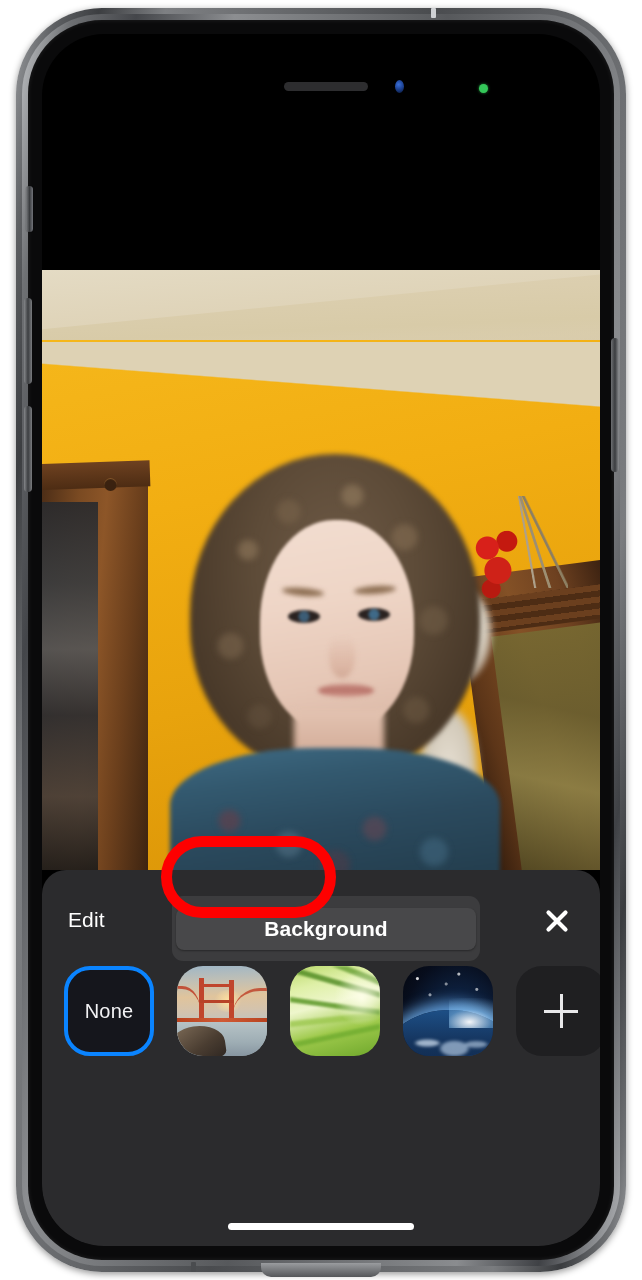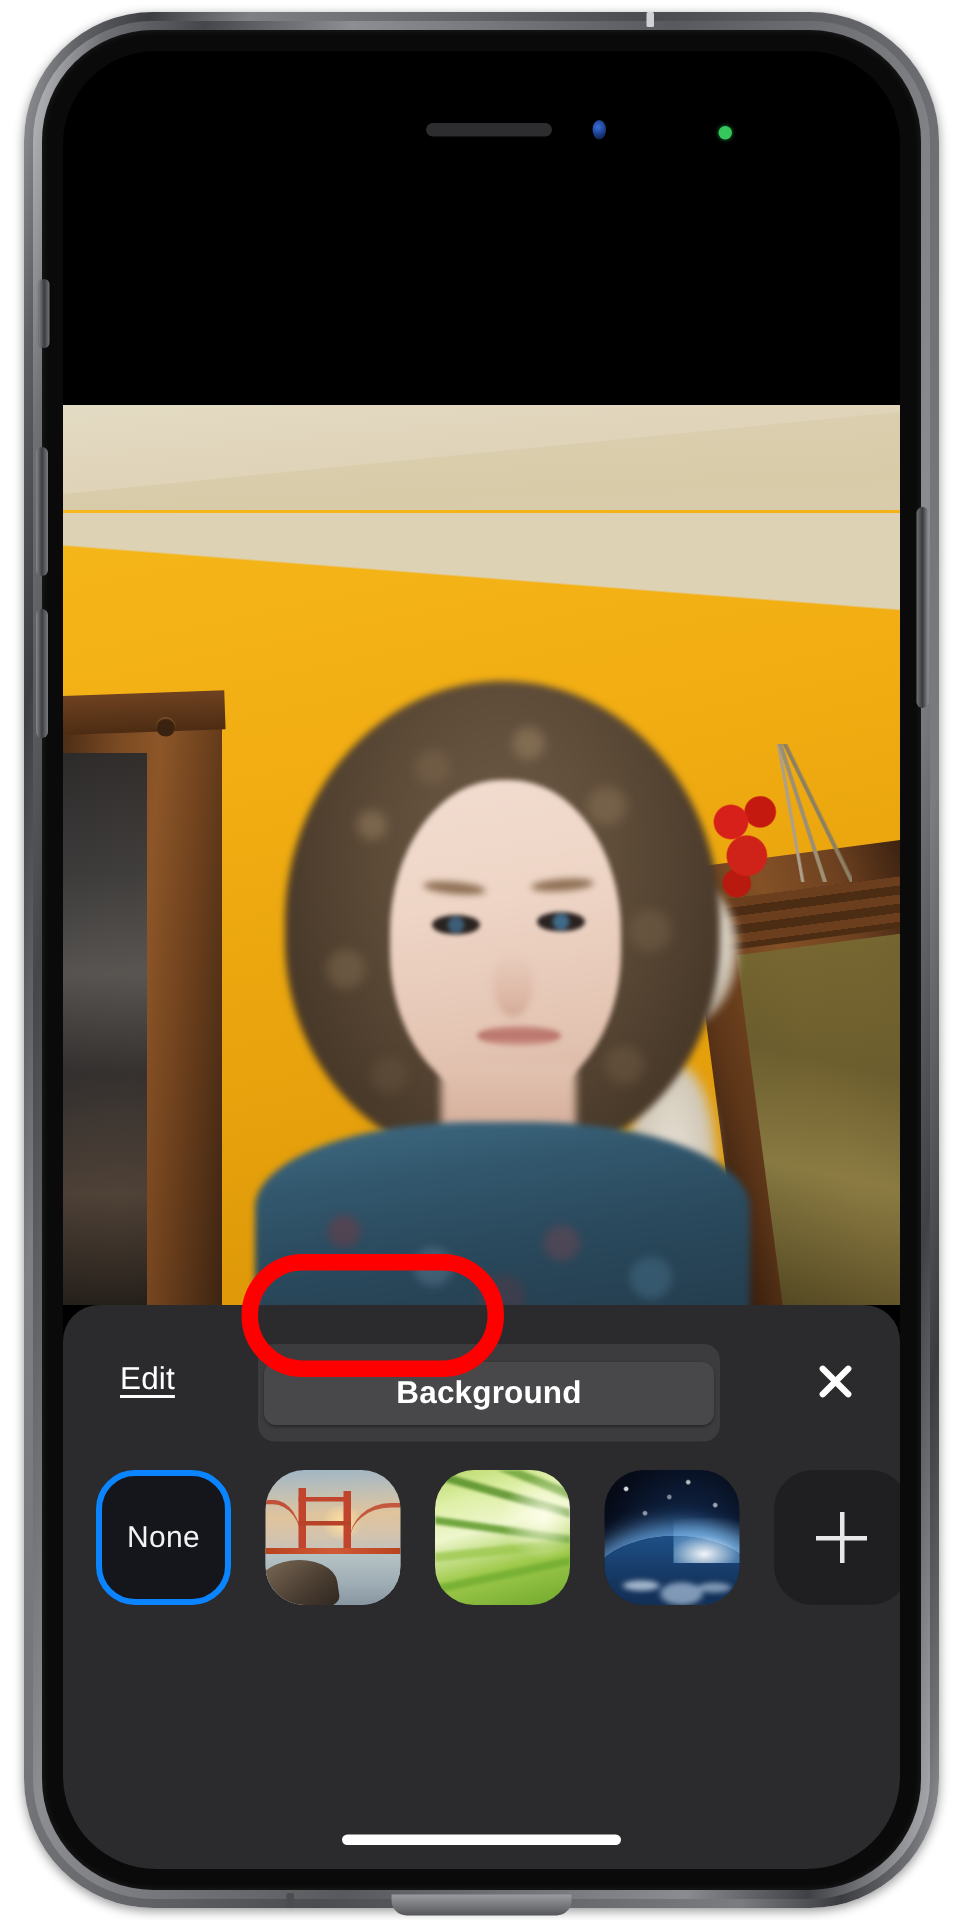--- a/index.html
+++ b/index.html
@@ -293,23 +293,23 @@
   .control-panel {
     position: absolute;
     left: 0; bottom: 0; width: 100%; height: 376px;
     background: #2b2b2d;
     border-radius: 24px 24px 0 0;
   }
   .panel-top-row {
     position: absolute; left: 0; top: 22px; width: 100%; height: 58px;
   }
   .edit-link {
-    position: absolute; left: 38px; top: 16px;
+    position: absolute; left: 26px; top: 16px;
     color: #ffffff; font-size: 21px; font-weight: 400;
-    text-decoration: underline; text-underline-offset: 4px;
+    text-underline-offset: 4px;
     letter-spacing: .1px;
   }
   .segmented {
     position: absolute; left: 130px; top: 4px;
     width: 308px; height: 65px;
     border-radius: 11px;
     background: #3c3c3e;
     display: flex; align-items: center;
   }
   .seg-item {
@@ -329,21 +329,21 @@
     position: absolute; right: 26px; top: 12px;
     width: 34px; height: 34px;
     display: flex; align-items: center; justify-content: center;
   }
   .close-x svg { display: block; }
 
   
   .thumb-row {
     position: absolute; left: 0; top: 96px;
     width: 100%; height: 104px;
-    display: flex; align-items: flex-end;
+    display: flex; align-items: flex-start;
     padding: 0 22px;
     gap: 23px;
   }
   .thumb {
     width: 90px; height: 90px;
     border-radius: 26px;
     position: relative;
     overflow: hidden;
     flex: 0 0 auto;
   }

